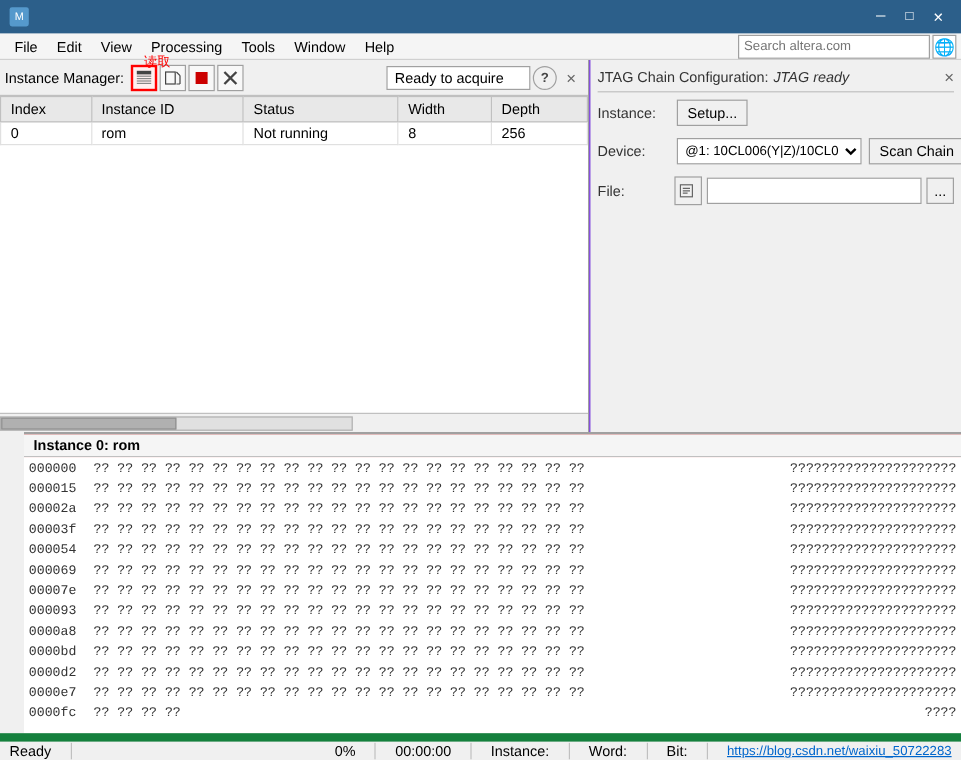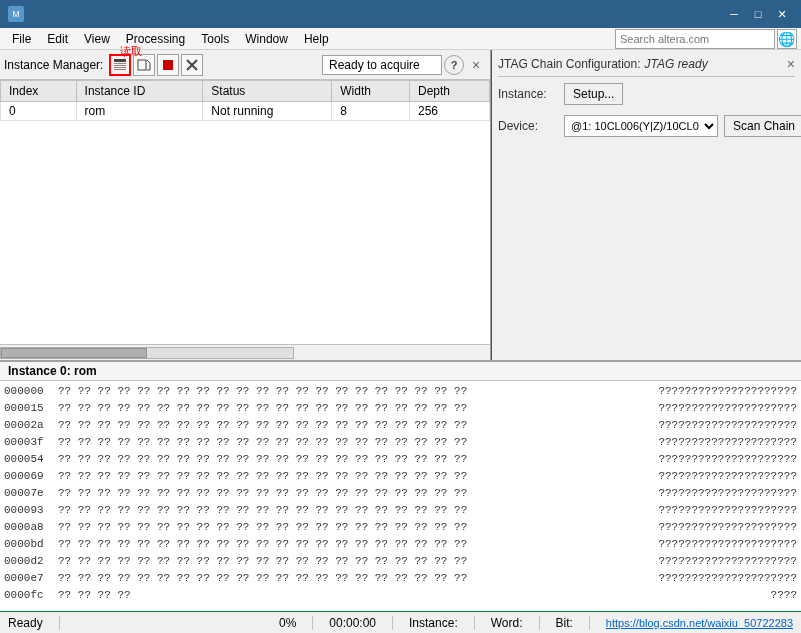--- a/index.html
+++ b/index.html
@@ -52,30 +52,30 @@
     .config-label { font-size: 12px; color: #333; white-space: nowrap; min-width: 60px; }
     .config-select { flex: 1; height: 22px; border: 1px solid #a0a0a0; background: white; font-size: 11px; padding: 0 2px; }
     .config-btn { height: 22px; padding: 0 8px; border: 1px solid #a0a0a0; background: #f0f0f0; cursor: pointer; font-size: 12px; white-space: nowrap; }
     
     .file-row { display: flex; align-items: center; gap: 4px; }
     .file-icon-btn { width: 24px; height: 24px; border: 1px solid #a0a0a0; background: #f0f0f0; cursor: pointer; display: flex; align-items: center; justify-content: center; }
     .file-input { flex: 1; height: 22px; border: 1px solid #a0a0a0; background: white; }
     .file-dots-btn { width: 24px; height: 22px; border: 1px solid #a0a0a0; background: #f0f0f0; cursor: pointer; display: flex; align-items: center; justify-content: center; }
 
     
-    .bottom-section { flex: 1; border-top: 2px solid #a0a0a0; display: flex; flex-direction: column; background: #fca5a5; overflow: hidden; }
+    .bottom-section { flex: 1; border-top: 2px solid #a0a0a0; display: flex; flex-direction: column; background: #fca5a5; overflow: hidden; margin-left: 20px; }
     .hex-header { background: #f5f5f5; border-bottom: 1px solid #c0c0c0; padding: 2px 8px; font-size: 12px; font-weight: bold; }
     .hex-content { flex: 1; overflow: auto; padding: 2px 4px; font-family: 'Courier New', monospace; font-size: 11px; background: white; }
     .hex-row { display: flex; gap: 2px; line-height: 17px; }
     .hex-addr { color: #333; min-width: 52px; }
     .hex-bytes { color: #333; flex: 1; }
     .hex-ascii { color: #333; min-width: 120px; text-align: right; }
 
     
-    .status-bar { height: 22px; background: #f0f0f0; border-top: 1px solid #15803d; display: flex; align-items: center; padding: 0 8px; gap: 16px; font-size: 12px; }
+    .status-bar { height: 22px; background: #f0f0f0; border-top: 7px solid #15803d; display: flex; align-items: center; padding: 0 8px; gap: 16px; font-size: 12px; }
     .status-divider { width: 1px; height: 14px; background: #c0c0c0; }
     .status-link { color: #0066cc; text-decoration: underline; cursor: pointer; font-size: 11px; }
 
     .spacer { flex: 1; }
 
     .search-box { height: 20px; border: 1px solid #a0a0a0; background: white; padding: 0 4px; font-size: 11px; width: 160px; }
     .search-globe { width: 20px; height: 20px; border: 1px solid #a0a0a0; background: white; display: flex; align-items: center; justify-content: center; cursor: pointer; }
   </style>
 </head>
 <body>
@@ -197,20 +197,33 @@
       </div>
 
       <div class="config-row">
         <span class="config-label">Device:</span>
         <select class="config-select">
           <option>@1: 10CL006(Y|Z)/10CL0</option>
         </select>
         <button class="config-btn">Scan Chain</button>
       </div>
 
+      <div class="file-row config-row">
+        <span class="config-label">File:</span>
+        <div class="file-icon-btn">
+          <svg width="16" height="14" viewBox="0 0 16 14">
+              <rect x="1" y="2" width="10" height="10" fill="none" stroke="#666" stroke-width="1"></rect>
+              <line x1="3" y1="5" x2="9" y2="5" stroke="#666" stroke-width="1"></line>
+              <line x1="3" y1="7" x2="9" y2="7" stroke="#666" stroke-width="1"></line>
+              <line x1="3" y1="9" x2="7" y2="9" stroke="#666" stroke-width="1"></line>
+            </svg>
+        </div>
+        <input type="text" class="file-input" value="" style="">
+        <div class="file-dots-btn">...</div>
+      </div>
     </div>
   </div>
 
   <div class="bottom-section">
     <div class="hex-header">Instance 0: rom</div>
     <div class="hex-content" id="hex-content">
     <div class="hex-row">
     <span class="hex-addr">000000</span>
     <span class="hex-bytes">?? ?? ?? ?? ?? ?? ?? ?? ?? ?? ?? ?? ?? ?? ?? ?? ?? ?? ?? ?? ??</span>
     <span class="hex-ascii">?????????????????????</span>

